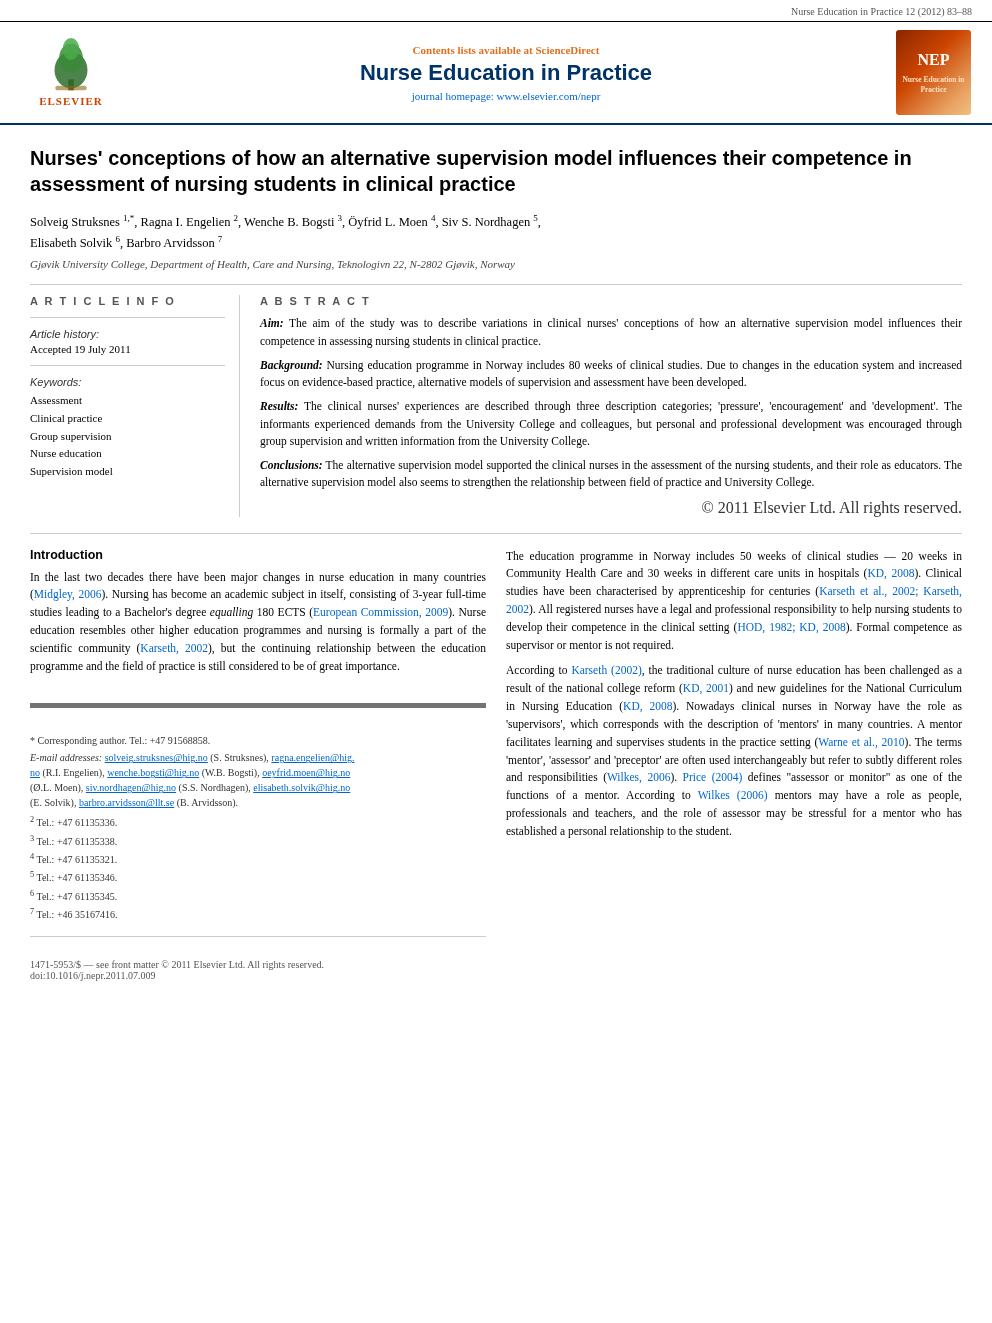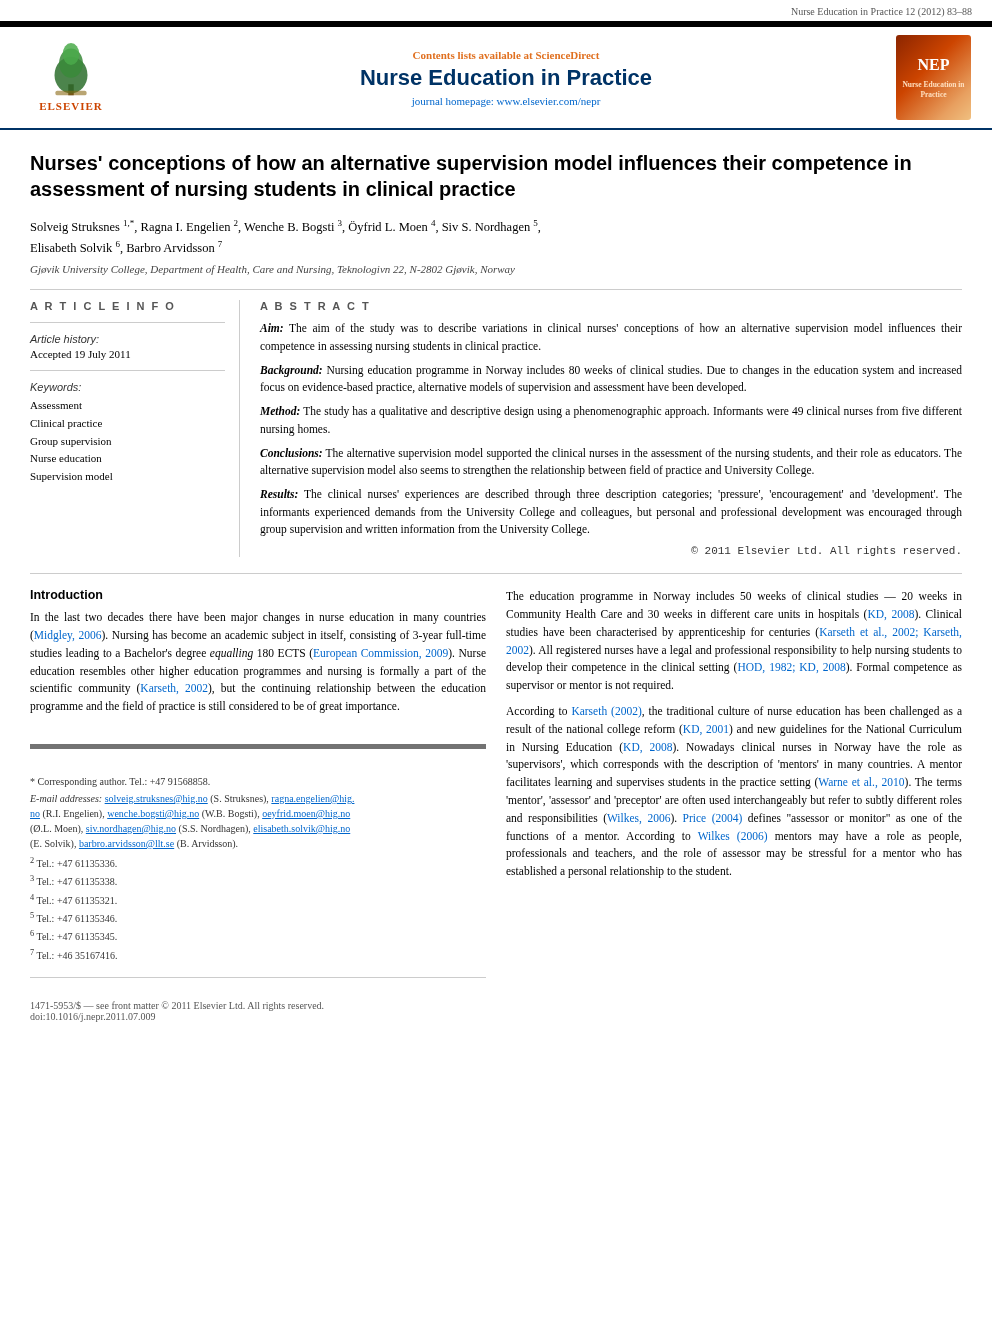--- a/index.html
+++ b/index.html
@@ -17,21 +17,21 @@
       padding: 0;
       position: relative;
     }
 
     
     .journal-header-top {
       text-align: right;
       font-size: 10px;
       color: #555;
       padding: 6px 20px 4px 20px;
-      border-bottom: 6px solid #000000;
+      border-bottom: 1px solid #000000;
     }
     .journal-header-main {
       display: flex;
       align-items: center;
       padding: 8px 16px;
       border-bottom: 2px solid #003366;
     }
     .elsevier-logo {
       width: 110px;
       flex-shrink: 0;
@@ -194,25 +194,24 @@
       font-size: 11.5px;
       line-height: 1.5;
       margin-bottom: 7px;
       text-align: justify;
     }
     .abstract-label {
       font-style: italic;
       font-weight: bold;
     }
     .copyright-line {
-      font-size: 11px;
+      font-size: 16px;
       color: #333;
       text-align: right;
       margin-top: 6px;
-      font-family: Liberation Mono, monospace;
     }
 
     
     .body-columns {
       display: flex;
       gap: 20px;
       margin-top: 14px;
     }
     .body-col-left {
       flex: 1;
@@ -356,30 +355,26 @@
         <div class="section-label">A B S T R A C T</div>
         <div class="abstract-para">
           <span class="abstract-label">Aim:</span>
           <span> The aim of the study was to describe variations in clinical nurses' conceptions of how an alternative supervision model influences their competence in assessing nursing students in clinical practice.</span>
         </div>
         <div class="abstract-para">
           <span class="abstract-label">Background:</span>
           <span> Nursing education programme in Norway includes 80 weeks of clinical studies. Due to changes in the education system and increased focus on evidence-based practice, alternative models of supervision and assessment have been developed.</span>
         </div>
         <div class="abstract-para">
-          <span class="abstract-label">Method:</span>
-          <span> The study has a qualitative and descriptive design using a phenomenographic approach. Informants were 49 clinical nurses from five different nursing homes.</span>
+          <span class="abstract-label">Results:</span>
+          <span> The clinical nurses' experiences are described through three description categories; 'pressure', 'encouragement' and 'development'. The informants experienced demands from the University College and colleagues, but personal and professional development was encouraged through group supervision and written information from the University College.</span>
         </div>
         <div class="abstract-para">
           <span class="abstract-label">Conclusions:</span>
           <span> The alternative supervision model supported the clinical nurses in the assessment of the nursing students, and their role as educators. The alternative supervision model also seems to strengthen the relationship between field of practice and University College.</span>
-        </div>
-        <div class="abstract-para">
-          <span class="abstract-label">Results:</span>
-          <span> The clinical nurses' experiences are described through three description categories; 'pressure', 'encouragement' and 'development'. The informants experienced demands from the University College and colleagues, but personal and professional development was encouraged through group supervision and written information from the University College.</span>
         </div>
         <div class="copyright-line">© 2011 Elsevier Ltd. All rights reserved.</div>
       </div>
     </div>
 
     <hr class="article-divider">
 
     <div class="body-columns">
 
       <div class="body-col-left">

